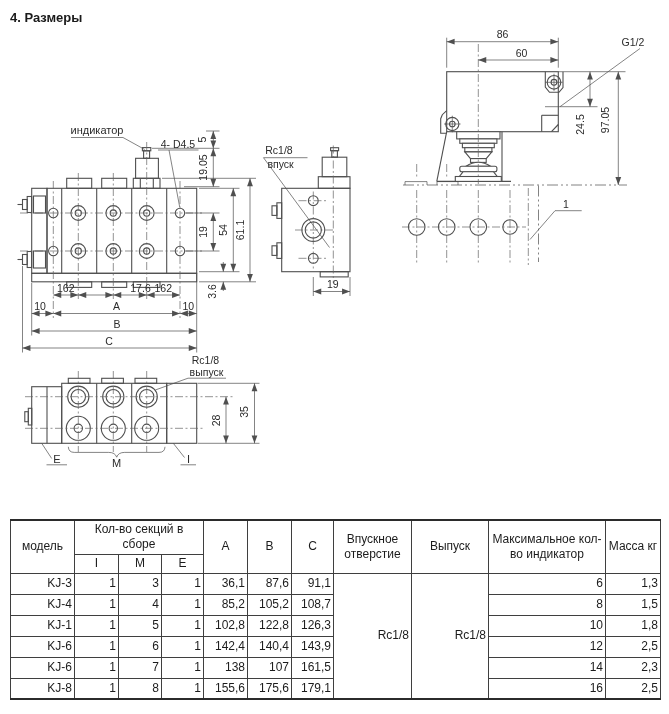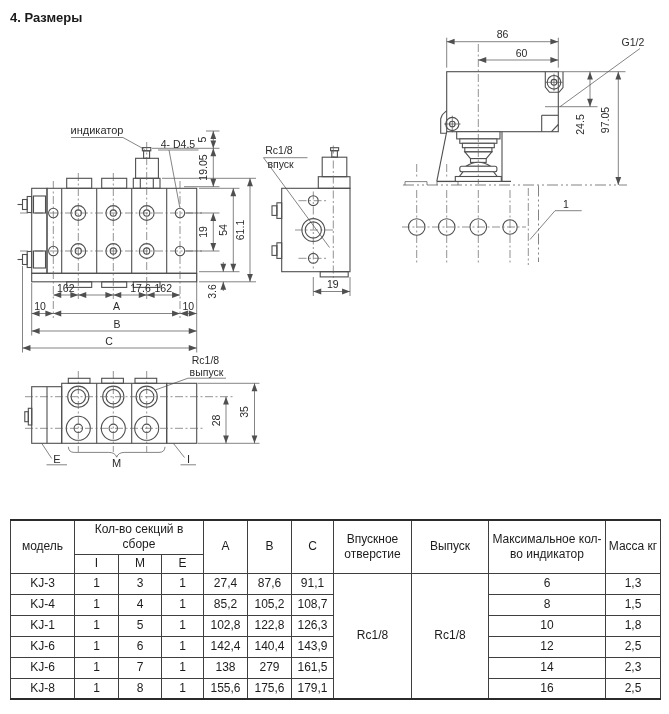--- a/index.html
+++ b/index.html
@@ -13,21 +13,21 @@
   svg .cl{stroke:#636363;fill:none;stroke-width:0.7;stroke-dasharray:8 2.5 2 2.5;}
   svg .ph{stroke:#636363;fill:none;stroke-width:0.8;stroke-dasharray:11 3 2 3 2 3;}
   svg text{font-family:"Liberation Sans",sans-serif;font-size:10.5px;fill:#2b2b2b;}
   svg text.big{font-size:11px;}
   .dim-table{position:absolute;left:10px;top:519px;border-collapse:collapse;table-layout:fixed;
              width:650px;font-size:12px;color:#1c1c1c;text-align:center;
              border-top:2.5px solid #2b2b2b;border-bottom:2.5px solid #2b2b2b;}
   .dim-table th,.dim-table td{border:1px solid #3f3f3f;font-weight:normal;padding:0 2px;line-height:1.25;}
   .dim-table thead tr.h1{height:34px;}
   .dim-table thead tr.h2{height:19px;}
-  .dim-table tbody tr{height:21px;}
+  .dim-table tbody tr{height:21px;text-align:right;}
 </style>
 </head>
 <body>
 
 <div class="sheet">
 
   <div class="title">4. Размеры</div>
 
   <svg class="drawing" width="669" height="512" viewBox="0 0 669 512">
     <defs>
@@ -323,21 +323,21 @@
         <th>M</th>
         <th>E</th>
       </tr>
     </thead>
     <tbody>
       <tr>
         <td>KJ-3</td>
         <td>1</td>
         <td>3</td>
         <td>1</td>
-        <td>27,4</td>
+        <td>36,1</td>
         <td>87,6</td>
         <td>91,1</td>
         <td rowspan="6">Rc1/8</td>
         <td rowspan="6">Rc1/8</td>
         <td>6</td>
         <td>1,3</td>
       </tr>
       <tr>
         <td>KJ-4</td>
         <td>1</td>
@@ -370,21 +370,21 @@
         <td>143,9</td>
         <td>12</td>
         <td>2,5</td>
       </tr>
       <tr>
         <td>KJ-6</td>
         <td>1</td>
         <td>7</td>
         <td>1</td>
         <td>138</td>
-        <td>279</td>
+        <td>107</td>
         <td>161,5</td>
         <td>14</td>
         <td>2,3</td>
       </tr>
       <tr>
         <td>KJ-8</td>
         <td>1</td>
         <td>8</td>
         <td>1</td>
         <td>155,6</td>

